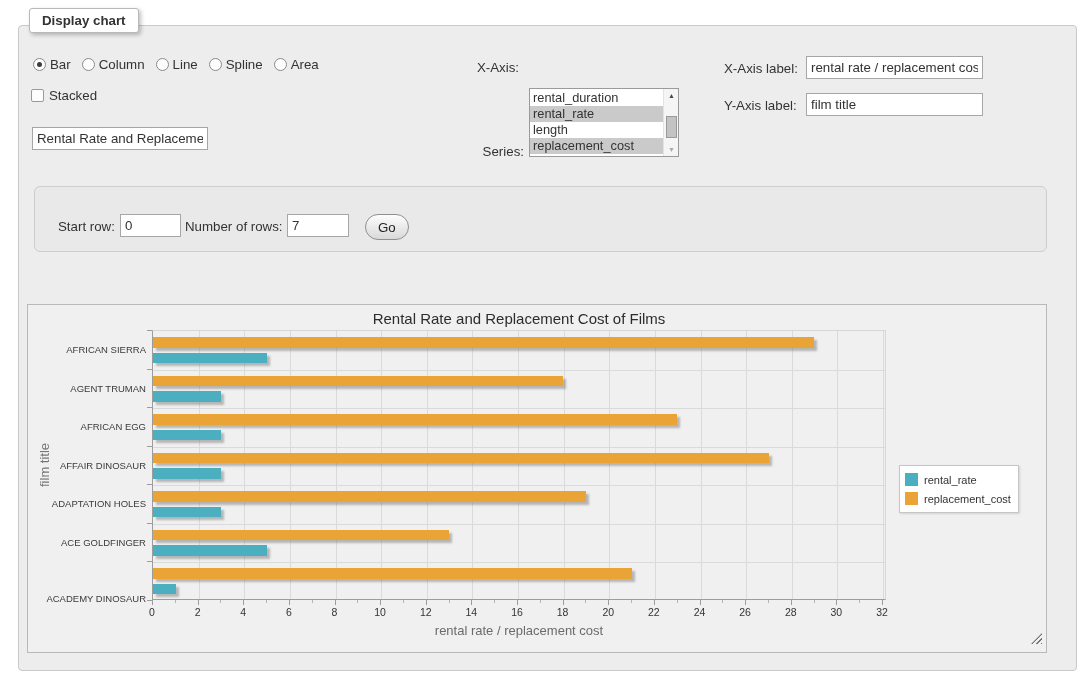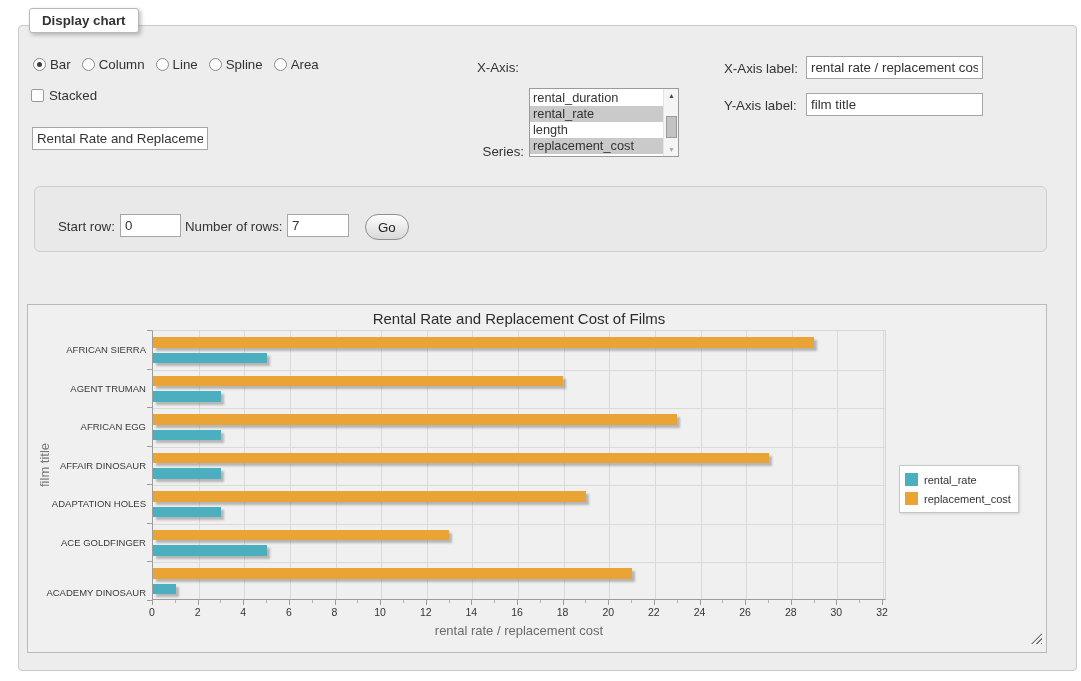--- a/index.html
+++ b/index.html
@@ -196,21 +196,21 @@
           <div class="legend-label">replacement_cost</div>
         </div>
       </div>
     <div class="grip"></div>
   <div class="cat-label" style="top: 39px;">AFRICAN SIERRA</div>
       <div class="cat-label" style="top: 77.5714px;">AGENT TRUMAN</div>
       <div class="cat-label" style="top: 116.143px;">AFRICAN EGG</div>
       <div class="cat-label" style="top: 154.714px;">AFFAIR DINOSAUR</div>
       <div class="cat-label" style="top: 193.286px;">ADAPTATION HOLES</div>
       <div class="cat-label" style="top: 231.857px;">ACE GOLDFINGER</div>
-      <div class="cat-label" style="top: 282px;">ACADEMY DINOSAUR</div>
+      <div class="cat-label" style="top: 288px;">ACADEMY DINOSAUR</div>
       <div class="ytick" style="top: 25px;"></div>
       <div class="ytick" style="top: 63.5714px;"></div>
       <div class="ytick" style="top: 102.143px;"></div>
       <div class="ytick" style="top: 140.714px;"></div>
       <div class="ytick" style="top: 179.286px;"></div>
       <div class="ytick" style="top: 217.857px;"></div>
       <div class="ytick" style="top: 256.429px;"></div>
       <div class="ytick" style="top: 295px;"></div>
       <div class="xtick major" style="left: 124px;"></div>
       <div class="xtick-label" style="left: 109px;">0</div>

